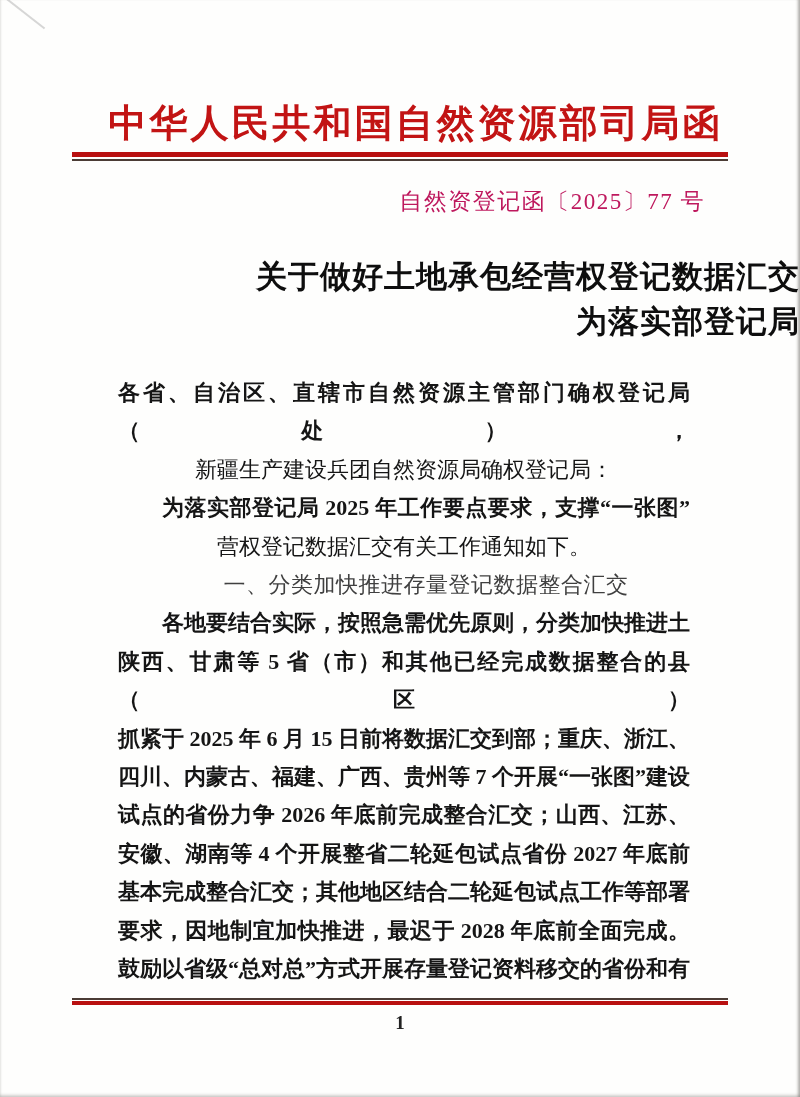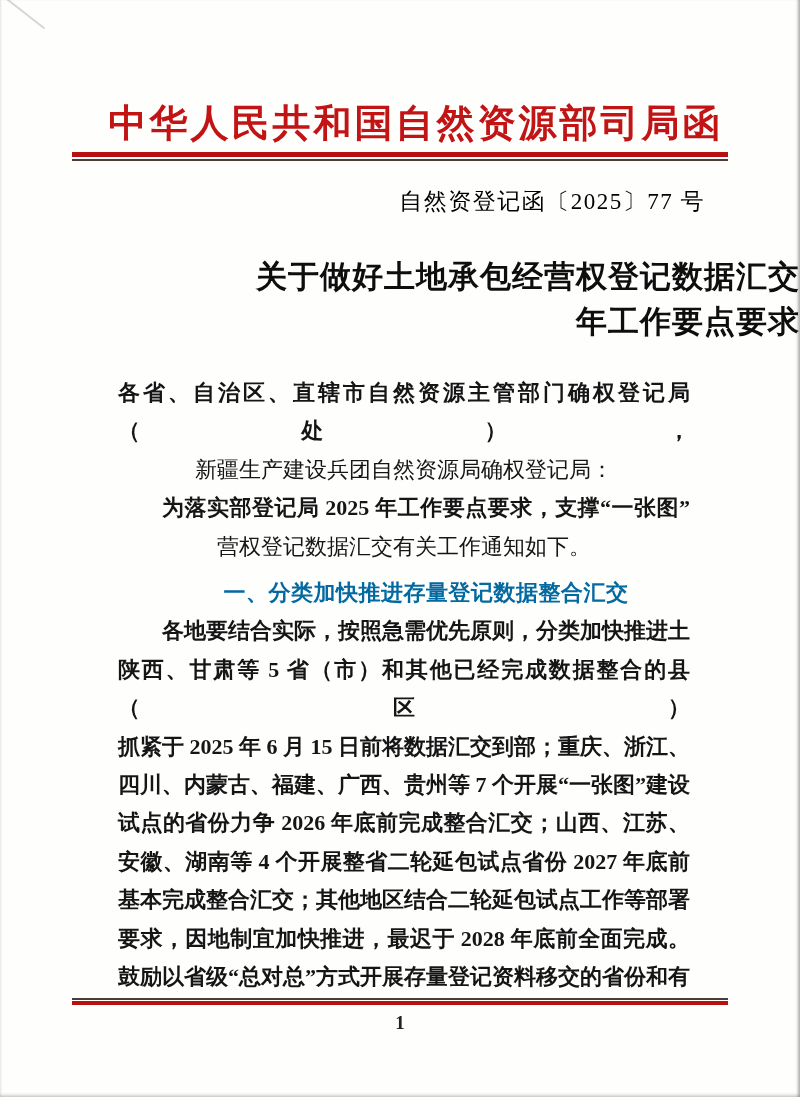--- a/index.html
+++ b/index.html
@@ -30,45 +30,44 @@
     padding-left: 16px;
   }
   .header-rule { position: absolute; left: 72px; top: 152px; width: 656px; }
   .header-rule .rule-red  { height: 5px; background: #b81010; }
   .header-rule .rule-gap  { height: 2px; }
   .header-rule .rule-dark { height: 2px; background: #4b3c35; }
 
   .doc-number {
     position: absolute; right: 95px; top: 186px;
     font-size: 23px; letter-spacing: 1.5px;
-    color: #000000;
+    color: #be185d;
     white-space: nowrap;
   }
   .doc-title {
     position: absolute; left: 0; top: 254px; width: 100%;
     text-align: right;
     font-size: 31px; font-weight: bold; letter-spacing: 1px;
     line-height: 45px;
     color: #0e0e0e;
   }
   .body-block {
     position: absolute; left: 118px; top: 374px; width: 572px;
     font-size: 22px; line-height: 38.4px;
     color: #151515;
   }
   .line { white-space: nowrap; text-align: center; }
   .line.j { white-space: normal; text-align: justify; text-align-last: justify; font-weight: bold; }
   .line.i { text-indent: 44px; }
   .line.h {
     text-indent: 44px;
     font-family: "Liberation Sans", sans-serif;
-    font-weight: bold;
+    font-weight: normal;
     letter-spacing: .5px;
-    color: #0369a1;
-    margin-top: 8px;
+    color: #404040;
   }
   .footer-rule { position: absolute; left: 72px; top: 998px; width: 656px; }
   .footer-rule .rule-dark { height: 2px; background: #4b3c35; }
   .footer-rule .rule-gap  { height: 1px; }
   .footer-rule .rule-red  { height: 4px; background: #b81010; }
   .page-number {
     position: absolute; left: 0; top: 1012px; width: 100%;
     text-align: center;
     font-size: 19px; font-weight: bold;
     font-family: "Liberation Serif", serif;
@@ -86,21 +85,21 @@
   <div class="header-rule">
     <div class="rule-red"></div>
     <div class="rule-gap"></div>
     <div class="rule-dark"></div>
   </div>
 
   <div class="doc-number">自然资登记函〔2025〕77 号</div>
 
   <div class="doc-title">
     <div>关于做好土地承包经营权登记数据汇交</div>
-    <div>年工作要点要求</div>
+    <div>为落实部登记局</div>
   </div>
 
   <div class="body-block">
     <div class="line j">各省、自治区、直辖市自然资源主管部门确权登记局（处），</div>
     <div class="line">新疆生产建设兵团自然资源局确权登记局：</div>
     <div class="line i j">为落实部登记局 2025 年工作要点要求，支撑“一张图”</div>
     <div class="line">营权登记数据汇交有关工作通知如下。</div>
     <div class="line h">一、分类加快推进存量登记数据整合汇交</div>
     <div class="line i j">各地要结合实际，按照急需优先原则，分类加快推进土</div>
     <div class="line j">陕西、甘肃等 5 省（市）和其他已经完成数据整合的县（区）</div>

